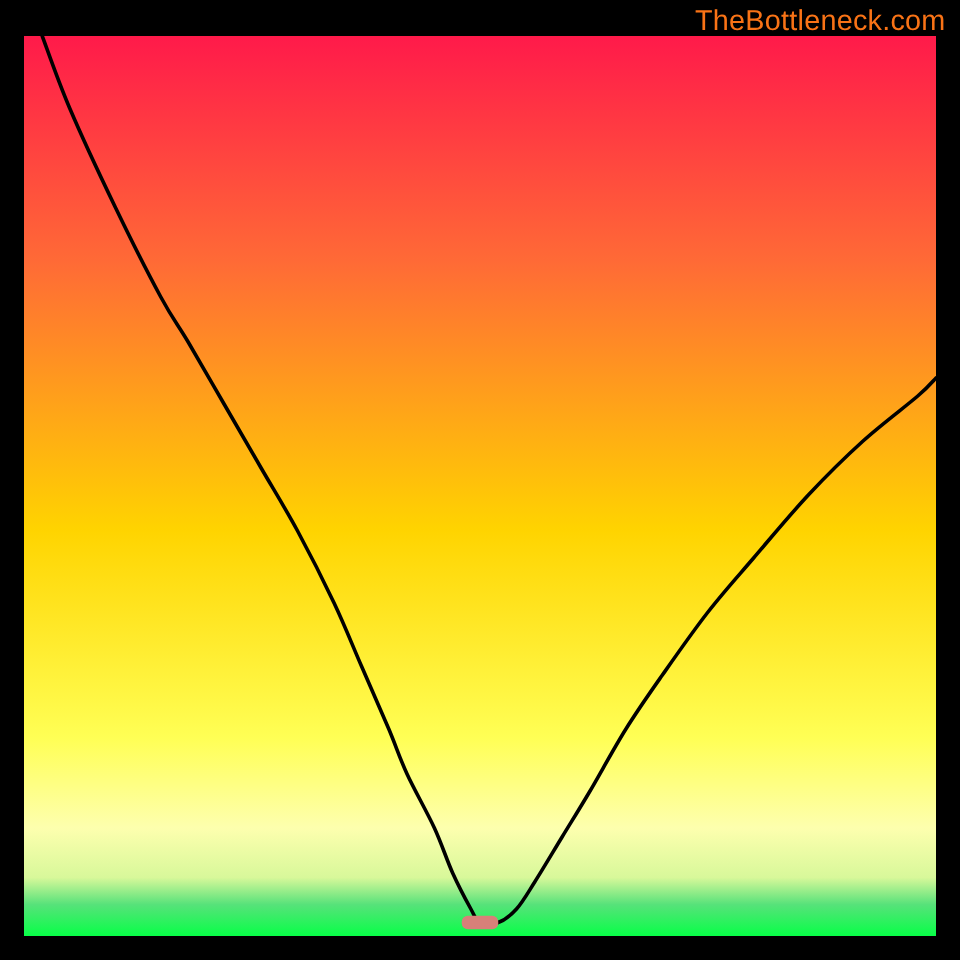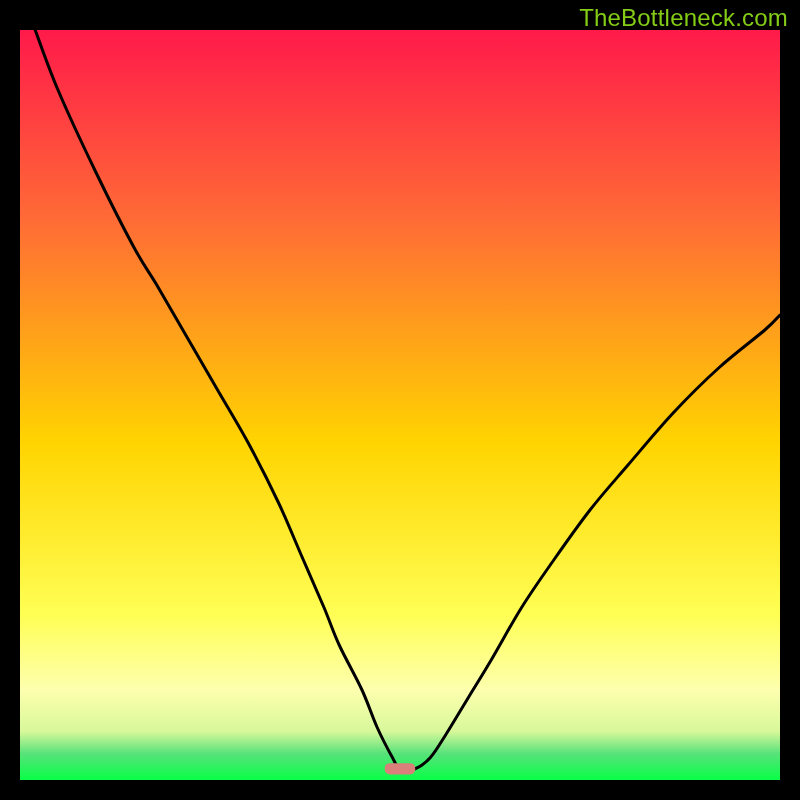--- a/index.html
+++ b/index.html
@@ -14,21 +14,21 @@
   .frame {
     position: relative;
     width: 800px;
     height: 800px;
     background: #000;
   }
   .watermark {
     position: absolute;
     top: 4px;
     right: 12px;
-    color: #84cc16;
+    color: #f97316;
     font-size: 24px;
     font-weight: 500;
     letter-spacing: 0.2px;
     user-select: none;
   }
   .plot-area {
     position: absolute;
     left: 20px;
     top: 30px;
     width: 760px;

